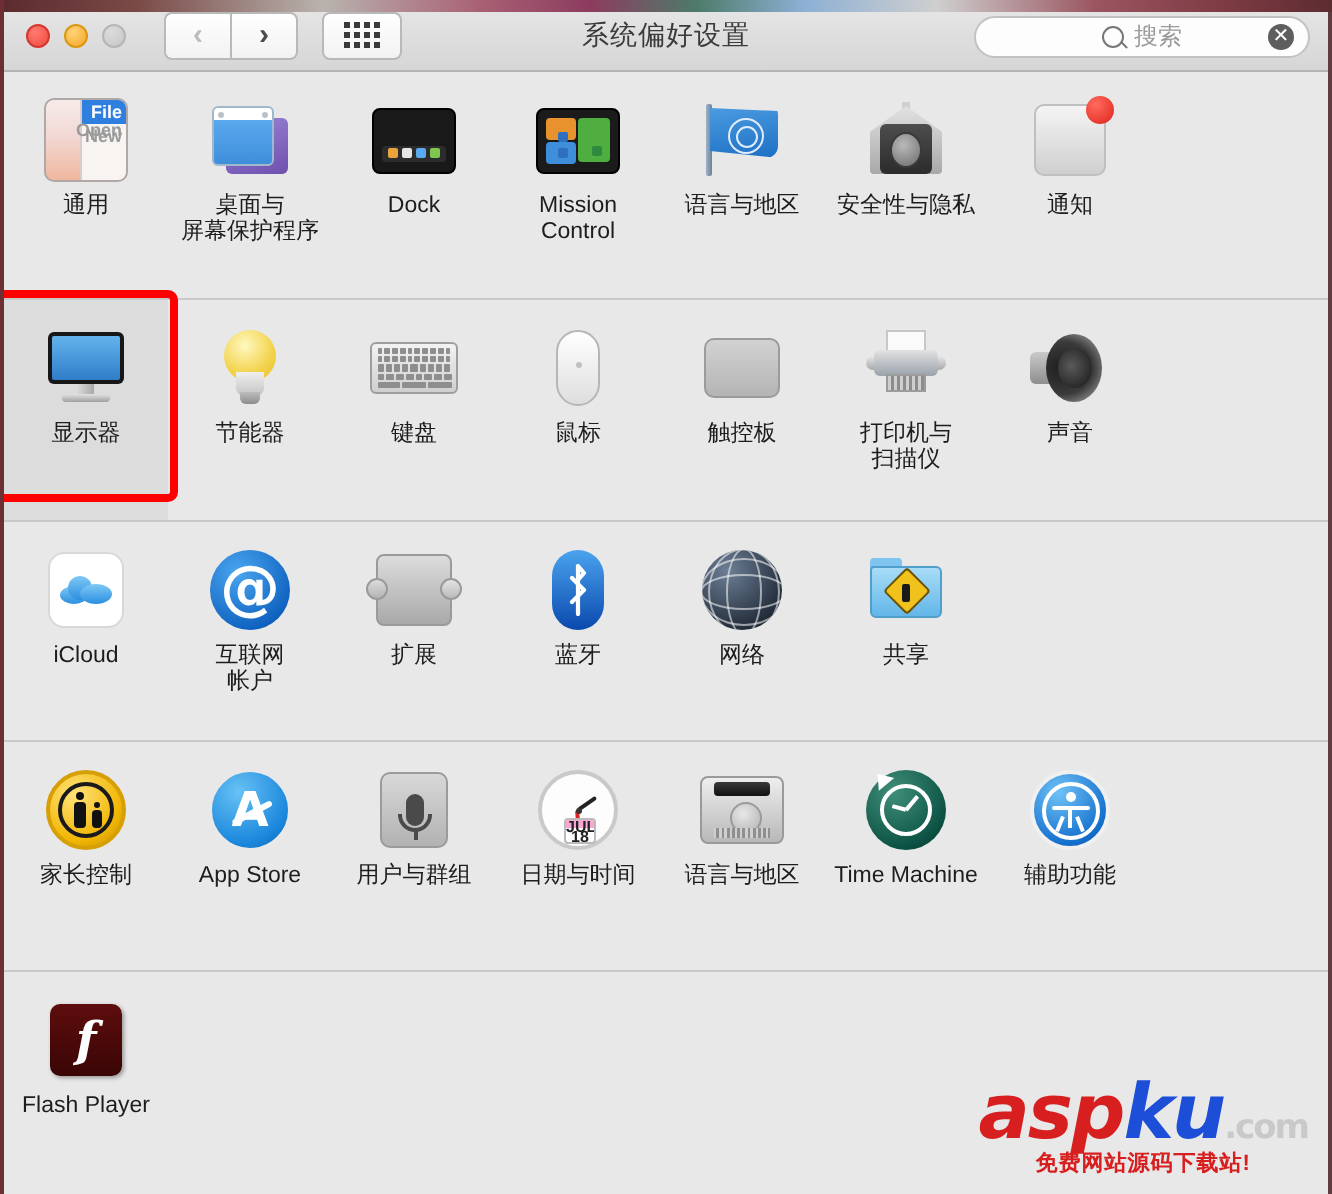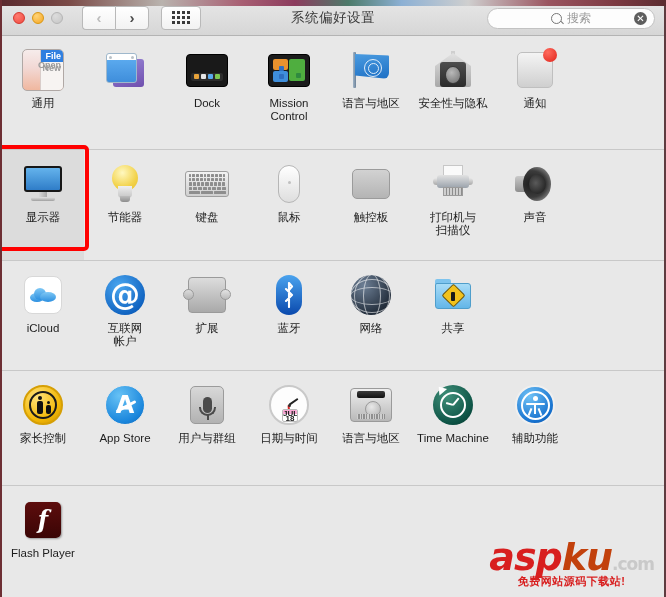--- a/index.html
+++ b/index.html
@@ -122,21 +122,21 @@
   }
 
   
   #watermark{
     position:absolute;right:10px;bottom:8px;
     text-align:center;user-select:none;
   }
   #wm-main{font-family:"DejaVu Sans",sans-serif;font-weight:bold;
     font-size:38px;line-height:38px;font-style:italic;letter-spacing:-1px;}
   #wm-asp{color:#d81f1f;}
-  #wm-ku{color:#c2410c;font-style:italic;}
+  #wm-ku{color:#1d4ed8;font-style:italic;}
   #wm-com{color:#c9c9c9;font-size:17px;font-style:normal;font-weight:bold;}
   #wm-sub{color:#d81f1f;font-size:11px;margin-top:-9px;letter-spacing:.5px;font-weight:bold;}
 
   
   
   .ic-general{width:40px;height:40px;border-radius:5px;overflow:hidden;
     border:1px solid #b0a8a5;position:relative;
     background:linear-gradient(180deg,#f6eceb 0%,#f2d8d4 45%,#f0b79f 100%);}
   .ic-general .menu{position:absolute;right:0;top:0;width:22px;height:40px;
     background:#f7f4f2;border-left:1px solid #d9cdca;}
@@ -511,20 +511,22 @@
         <div class="label">通用</div>
       </div>
 
       <div class="cell">
         <div class="icon">
           <div class="ic-desk">
               <div class="back"></div>
               <div class="front"></div>
             </div>
         </div>
+        <div class="label">桌面与
+屏幕保护程序</div>
       </div>
 
       <div class="cell">
         <div class="icon">
           <div class="ic-dock">
               <div class="bar">
                 <i class="d1"></i>
                 <i class="d2"></i>
                 <i class="d3"></i>
                 <i class="d4"></i>

